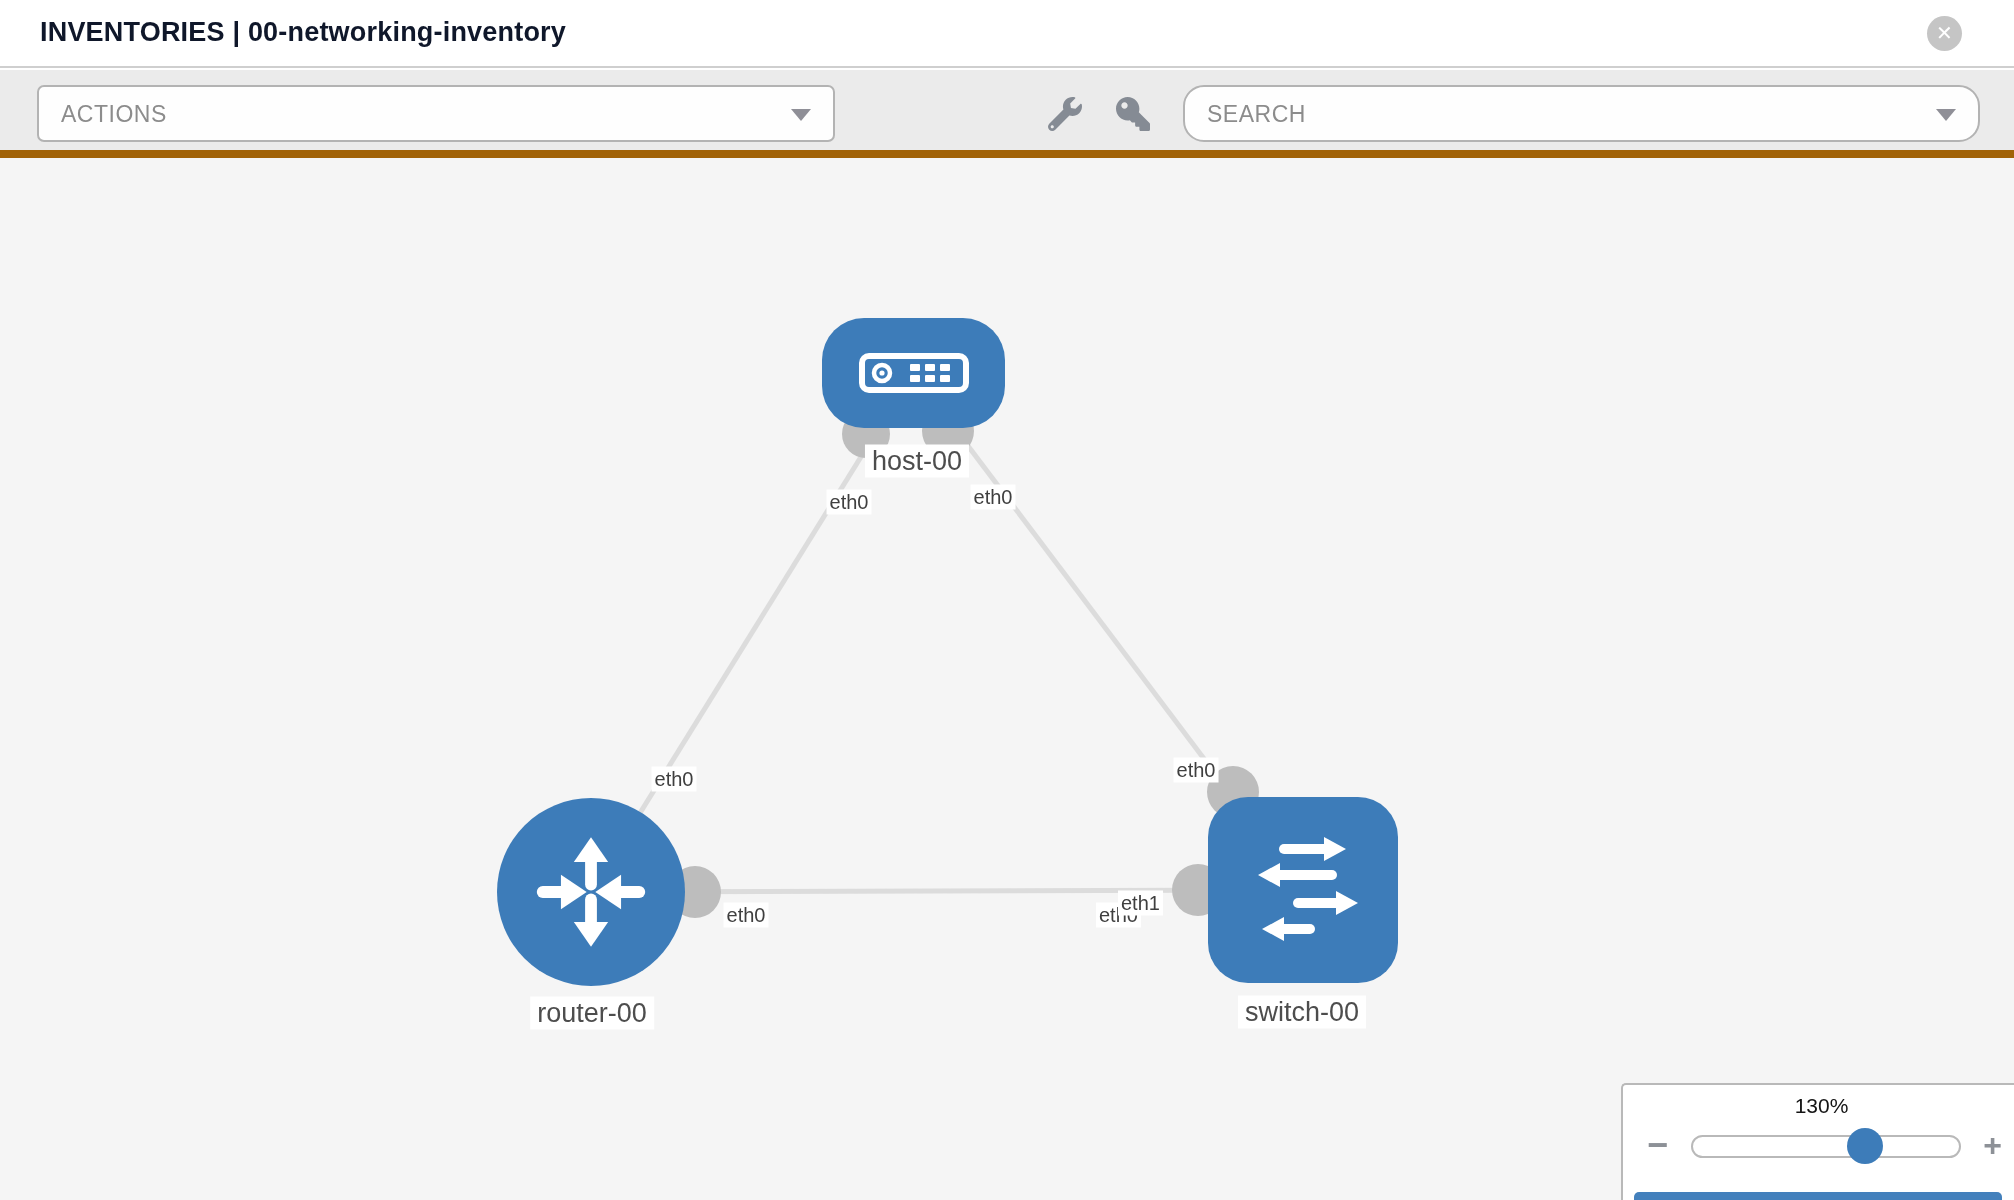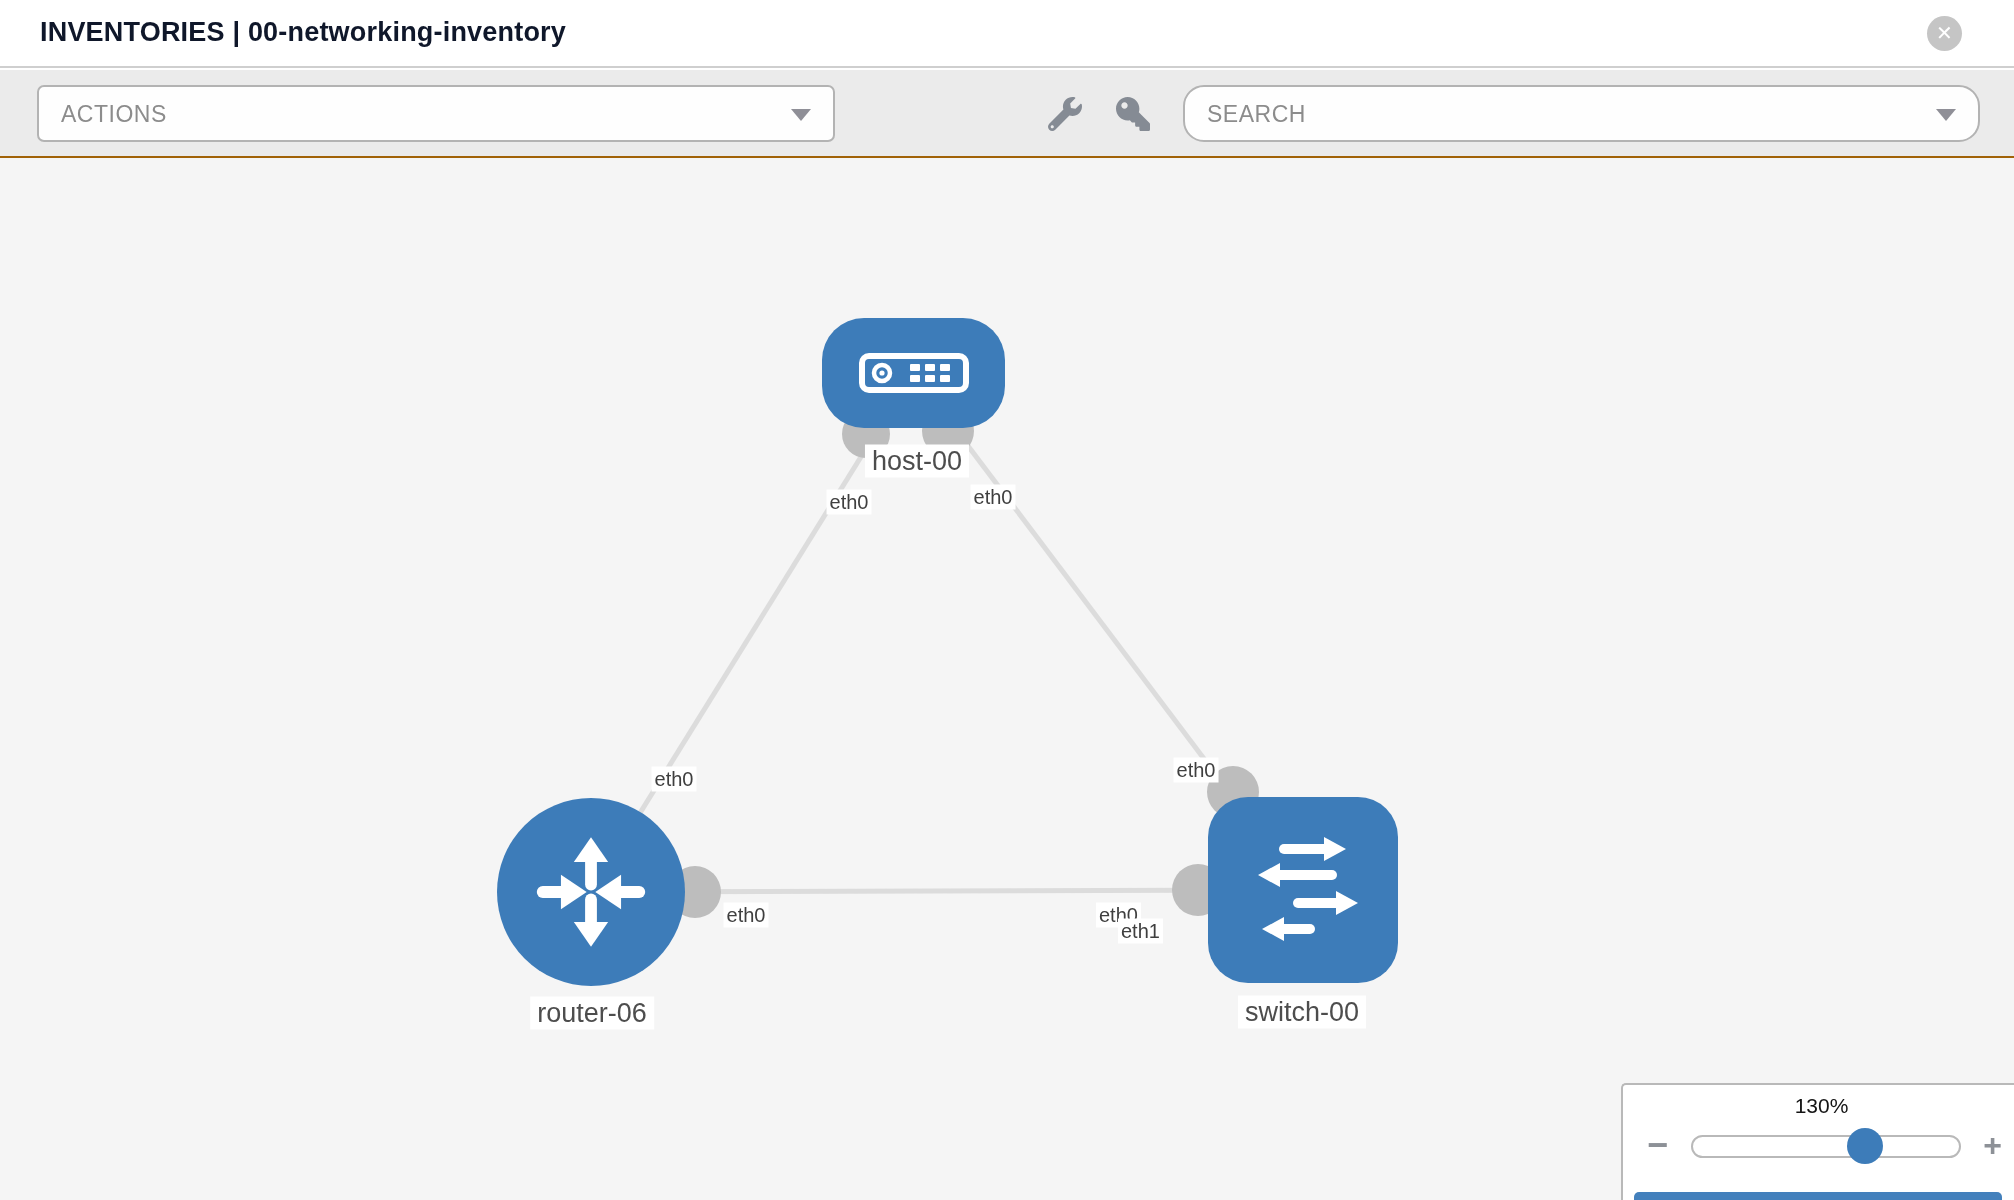--- a/index.html
+++ b/index.html
@@ -10,21 +10,21 @@
     font-family:"Liberation Sans","DejaVu Sans",sans-serif;
   }
 
   
   .header { position:absolute; top:0; left:0; width:2014px; height:68px; background:#fff; border-bottom:2px solid #cfcfcf; }
   .page-title { position:absolute; left:40px; top:0; line-height:64px; font-size:27px; font-weight:bold; color:#0f172a; letter-spacing:.2px; }
   .close-btn { position:absolute; left:1927px; top:16px; width:35px; height:35px; border-radius:50%;
     background:#c5c5c5; color:#fff; font-size:20px; font-weight:bold; text-align:center; line-height:35px; cursor:pointer; }
 
   
-  .toolbar { position:absolute; top:70px; left:0; width:2014px; height:88px; background:#ebebeb; border-bottom:2px solid #a16207; }
+  .toolbar { position:absolute; top:70px; left:0; width:2014px; height:88px; background:#ebebeb; border-bottom:8px solid #a16207; }
   .select-box { position:absolute; top:15px; height:57px; background:#fefefe; border:2px solid #b3b3b3; border-radius:7px; cursor:pointer; }
   .select-box .select-label { position:absolute; left:22px; top:50%; transform:translateY(-50%); font-size:23px; color:#8c8c8c; letter-spacing:.5px; }
   .caret { position:absolute; right:22px; top:50%; margin-top:-5px; width:0; height:0;
     border-left:10px solid transparent; border-right:10px solid transparent; border-top:12px solid #8f8f97; }
   #actions-box { left:37px; width:798px; }
   #search-box  { left:1183px; width:797px;border-radius:21px; }
   .tool-icon { position:absolute; top:27px; width:34px; height:34px; cursor:pointer; }
   #wrench-btn { left:1048px; }
   #key-btn    { left:1116px; }
 
@@ -148,30 +148,30 @@
         <g fill="#fff">
           <polygon points="106,17 84,5 84,29"></polygon>
           <polygon points="18,43 40,31 40,55"></polygon>
           <polygon points="118,71 96,59 96,83"></polygon>
           <polygon points="22,97 44,85 44,109"></polygon>
         </g>
       </svg>
     </div>
 
     <div class="node-label" style="left:917px; top:303px;text-align:right;">host-00</div>
-    <div class="node-label" style="left:592px; top:855px;">router-06</div>
+    <div class="node-label" style="left:592px; top:855px;">router-00</div>
     <div class="node-label" style="left:1302px; top:854px;">switch-00</div>
 
     <div class="if-label" style="left:849px;  top:315px;">eth0</div>
     <div class="if-label" style="left:993px;  top:310px;">eth0</div>
     <div class="if-label" style="left:674px;  top:592px;">eth0</div>
     <div class="if-label" style="left:1196px; top:583px;">eth0</div>
     <div class="if-label" style="left:746px;  top:728px;">eth0</div>
     <div class="if-label anchor-left" style="left:1096px; top:728px;">eth0</div>
-    <div class="if-label anchor-left" style="left:1118px; top:744px;">eth1</div>
+    <div class="if-label anchor-left" style="left:1118px; top:716px;">eth1</div>
   </div>
 
   <div class="zoom-panel">
     <div class="zoom-level">130%</div>
     <span class="zoom-minus">−</span>
     <div class="zoom-track">
       <div class="zoom-handle"></div>
     </div>
     <span class="zoom-plus">+</span>
   </div>

